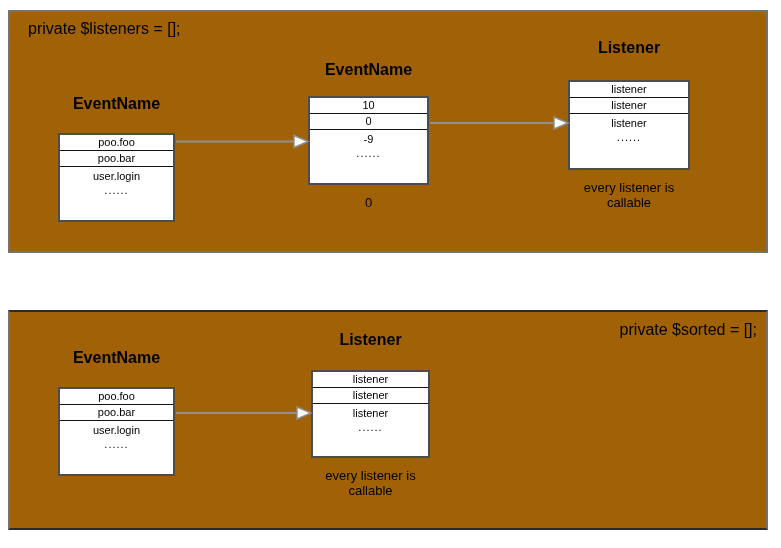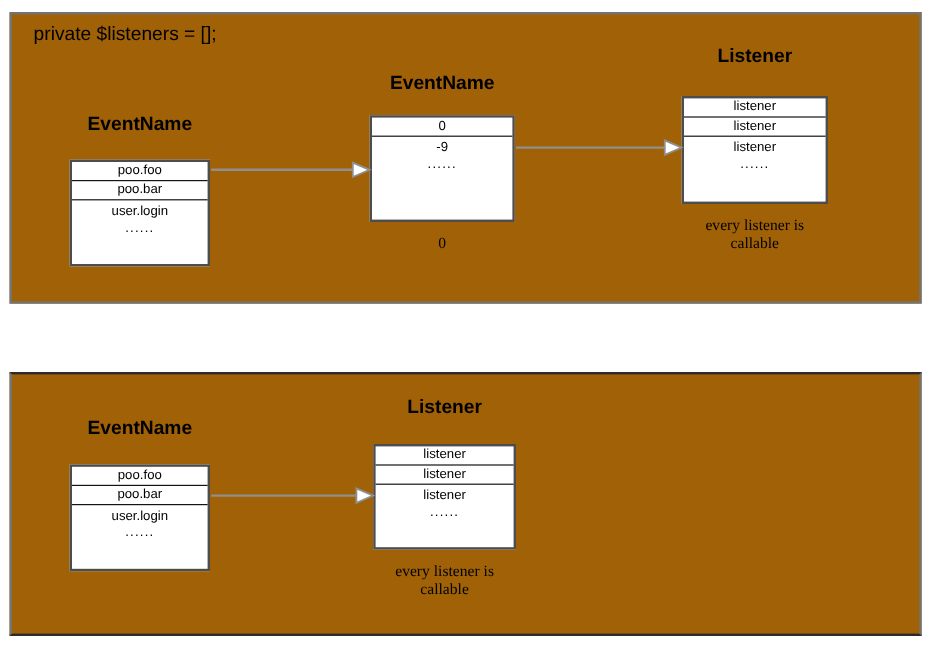--- a/index.html
+++ b/index.html
@@ -58,21 +58,20 @@
     font-size: 11px;
     line-height: 12px;
     text-align: center;
     letter-spacing: 1px;
   }
   .caption {
     position: absolute;
     font-size: 13px;
     line-height: 15px;
     text-align: center;
-    font-family: Liberation Serif, serif;
   }
   .arrows-overlay {
     position: absolute;
     left: 0; top: 0;
     width: 781px;
     height: 548px;
     pointer-events: none;
   }
 </style>
 </head>
@@ -89,20 +88,21 @@
       <div class="row">poo.foo</div>
       <div class="row">poo.bar</div>
       <div class="free">
         <div class="free-line">user.login</div>
         <div class="dots-line">......</div>
       </div>
     </div>
 
     <div class="node-title" style="left:298px; top:48px; width:121px;">EventName</div>
     <div class="dtable" style="left:298px; top:84px; width:121px; height:89px;">
+      <div class="row">10</div>
       <div class="row">0</div>
       <div class="free">
         <div class="free-line">-9</div>
         <div class="dots-line">......</div>
       </div>
     </div>
     <div class="caption" style="left:288px; top:183px; width:141px;">
       <div>0</div>
     </div>
 
@@ -117,20 +117,21 @@
     </div>
     <div class="caption" style="left:558px; top:168px; width:122px;">
       <div>every listener is</div>
       <div>callable</div>
     </div>
 
   </div>
 
   <div class="panel panel-bottom">
 
+    <div class="code-label" style="right:9px; top:8px;">private $sorted = [];</div>
 
     <div class="node-title" style="left:48px; top:36px; width:117px;">EventName</div>
     <div class="dtable" style="left:48px; top:75px; width:117px; height:89px;">
       <div class="row">poo.foo</div>
       <div class="row">poo.bar</div>
       <div class="free">
         <div class="free-line">user.login</div>
         <div class="dots-line">......</div>
       </div>
     </div>

